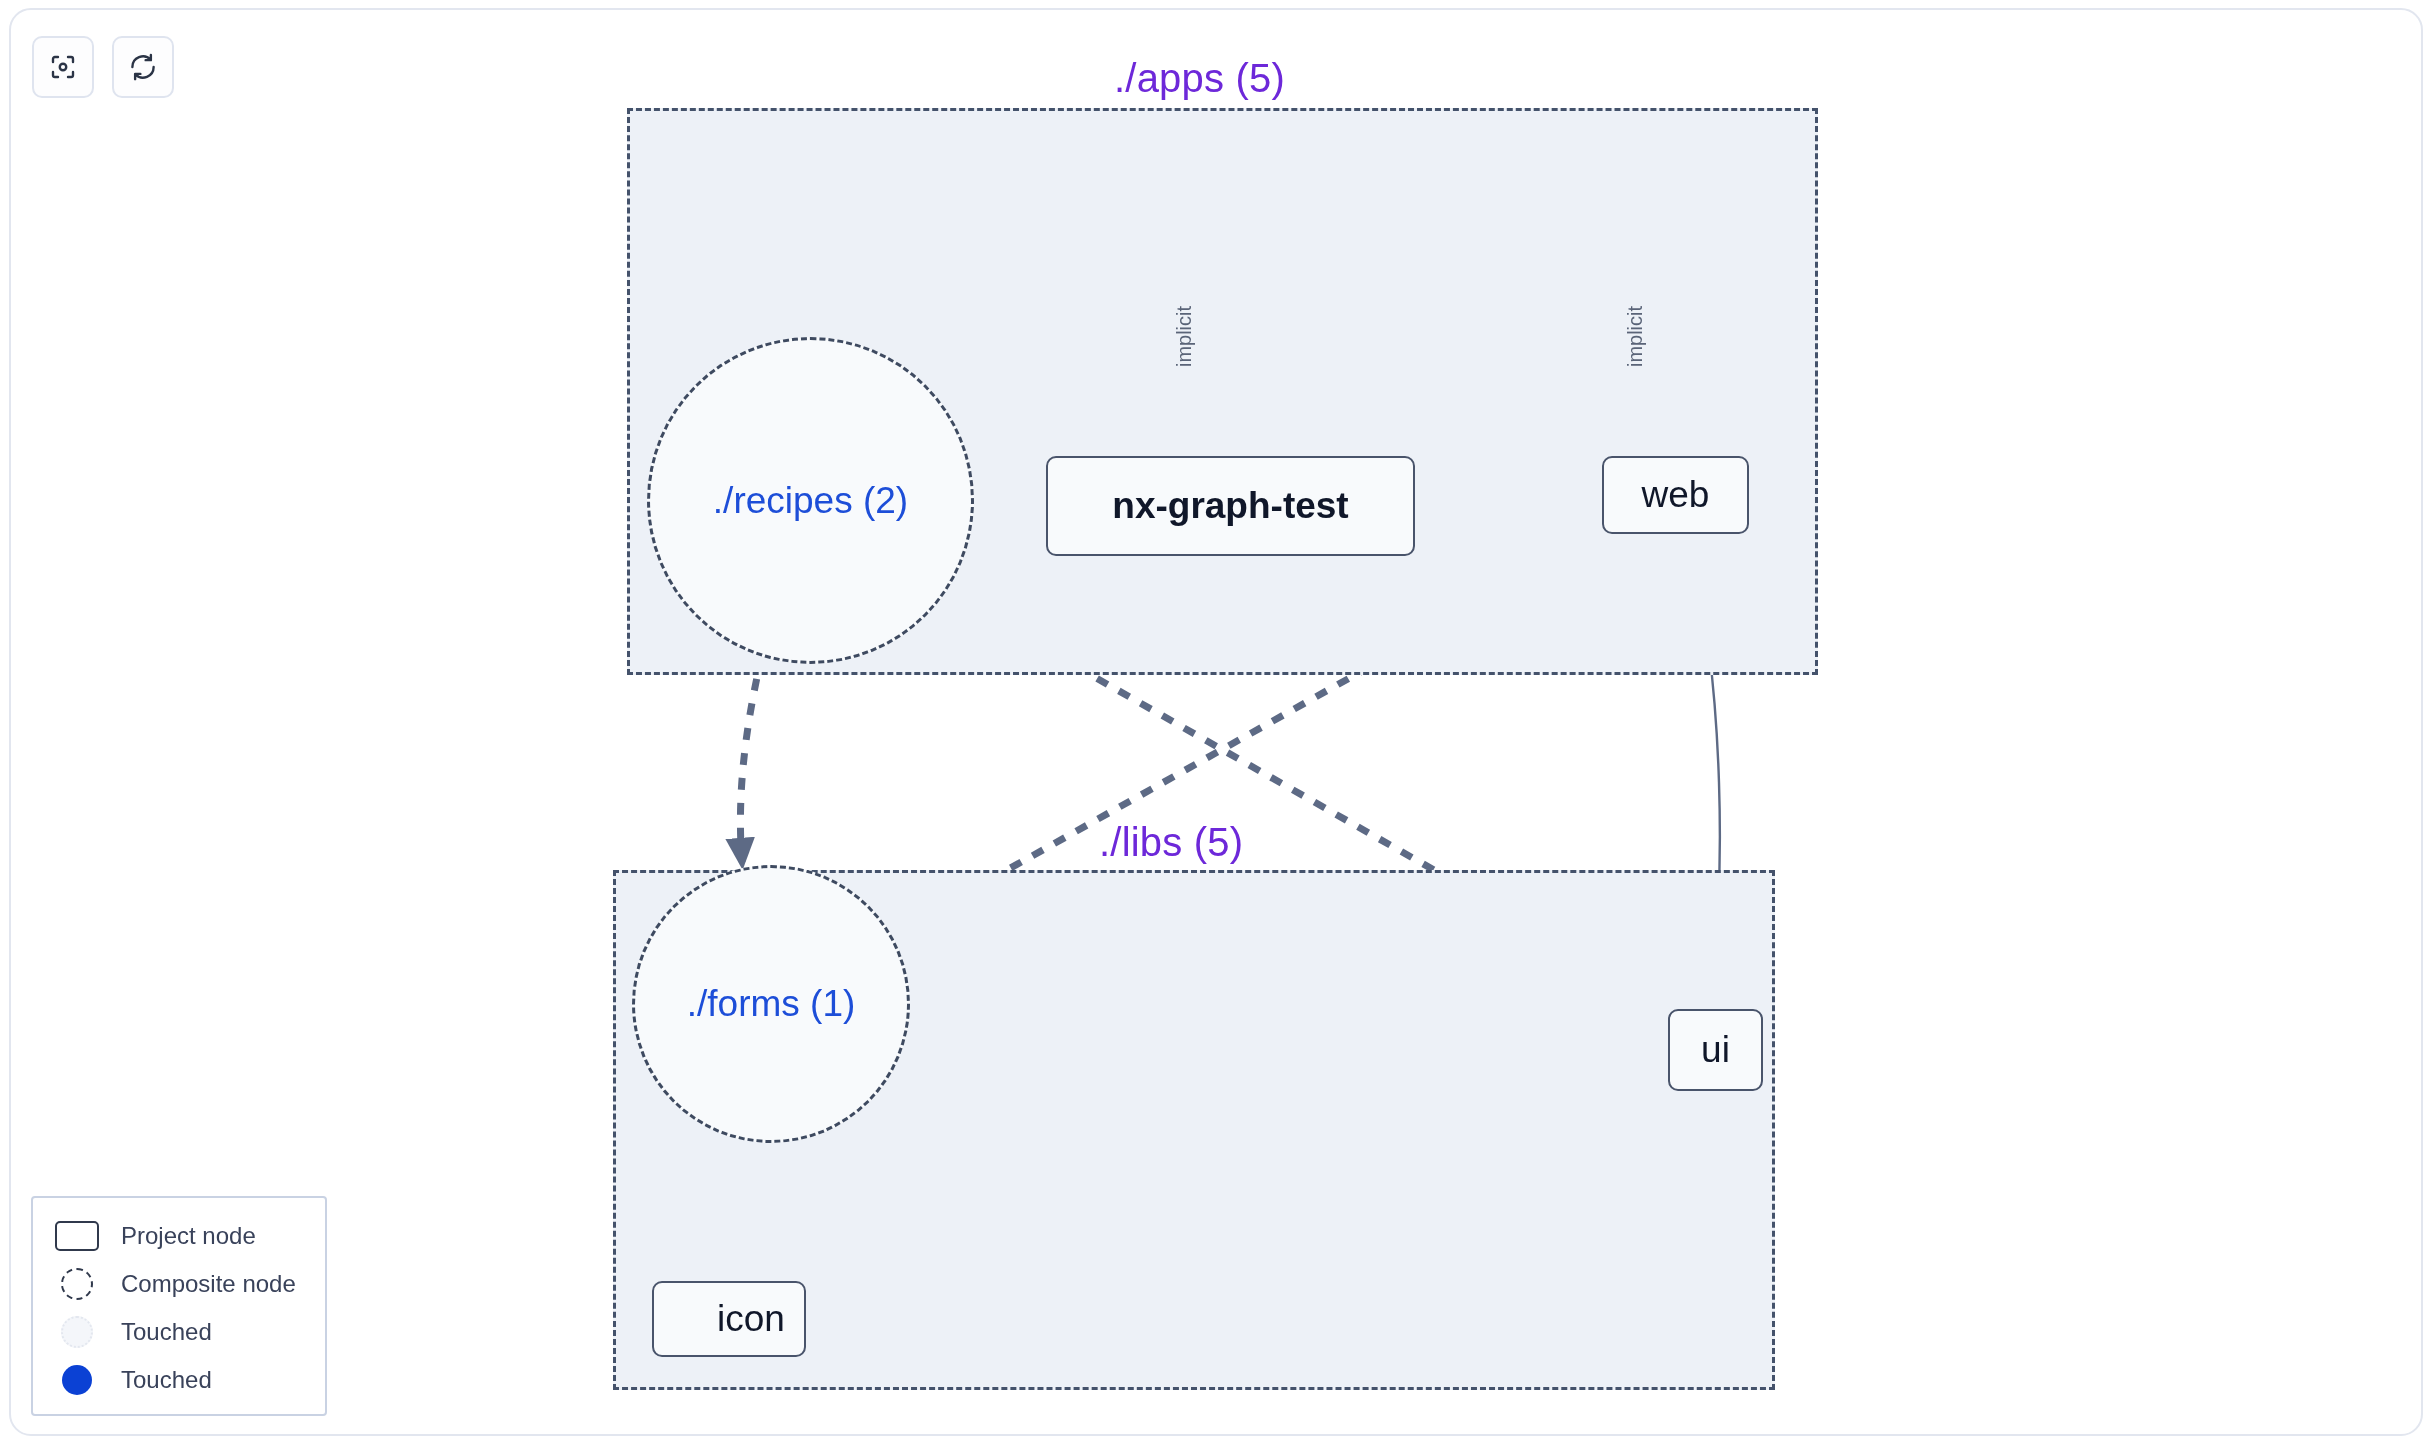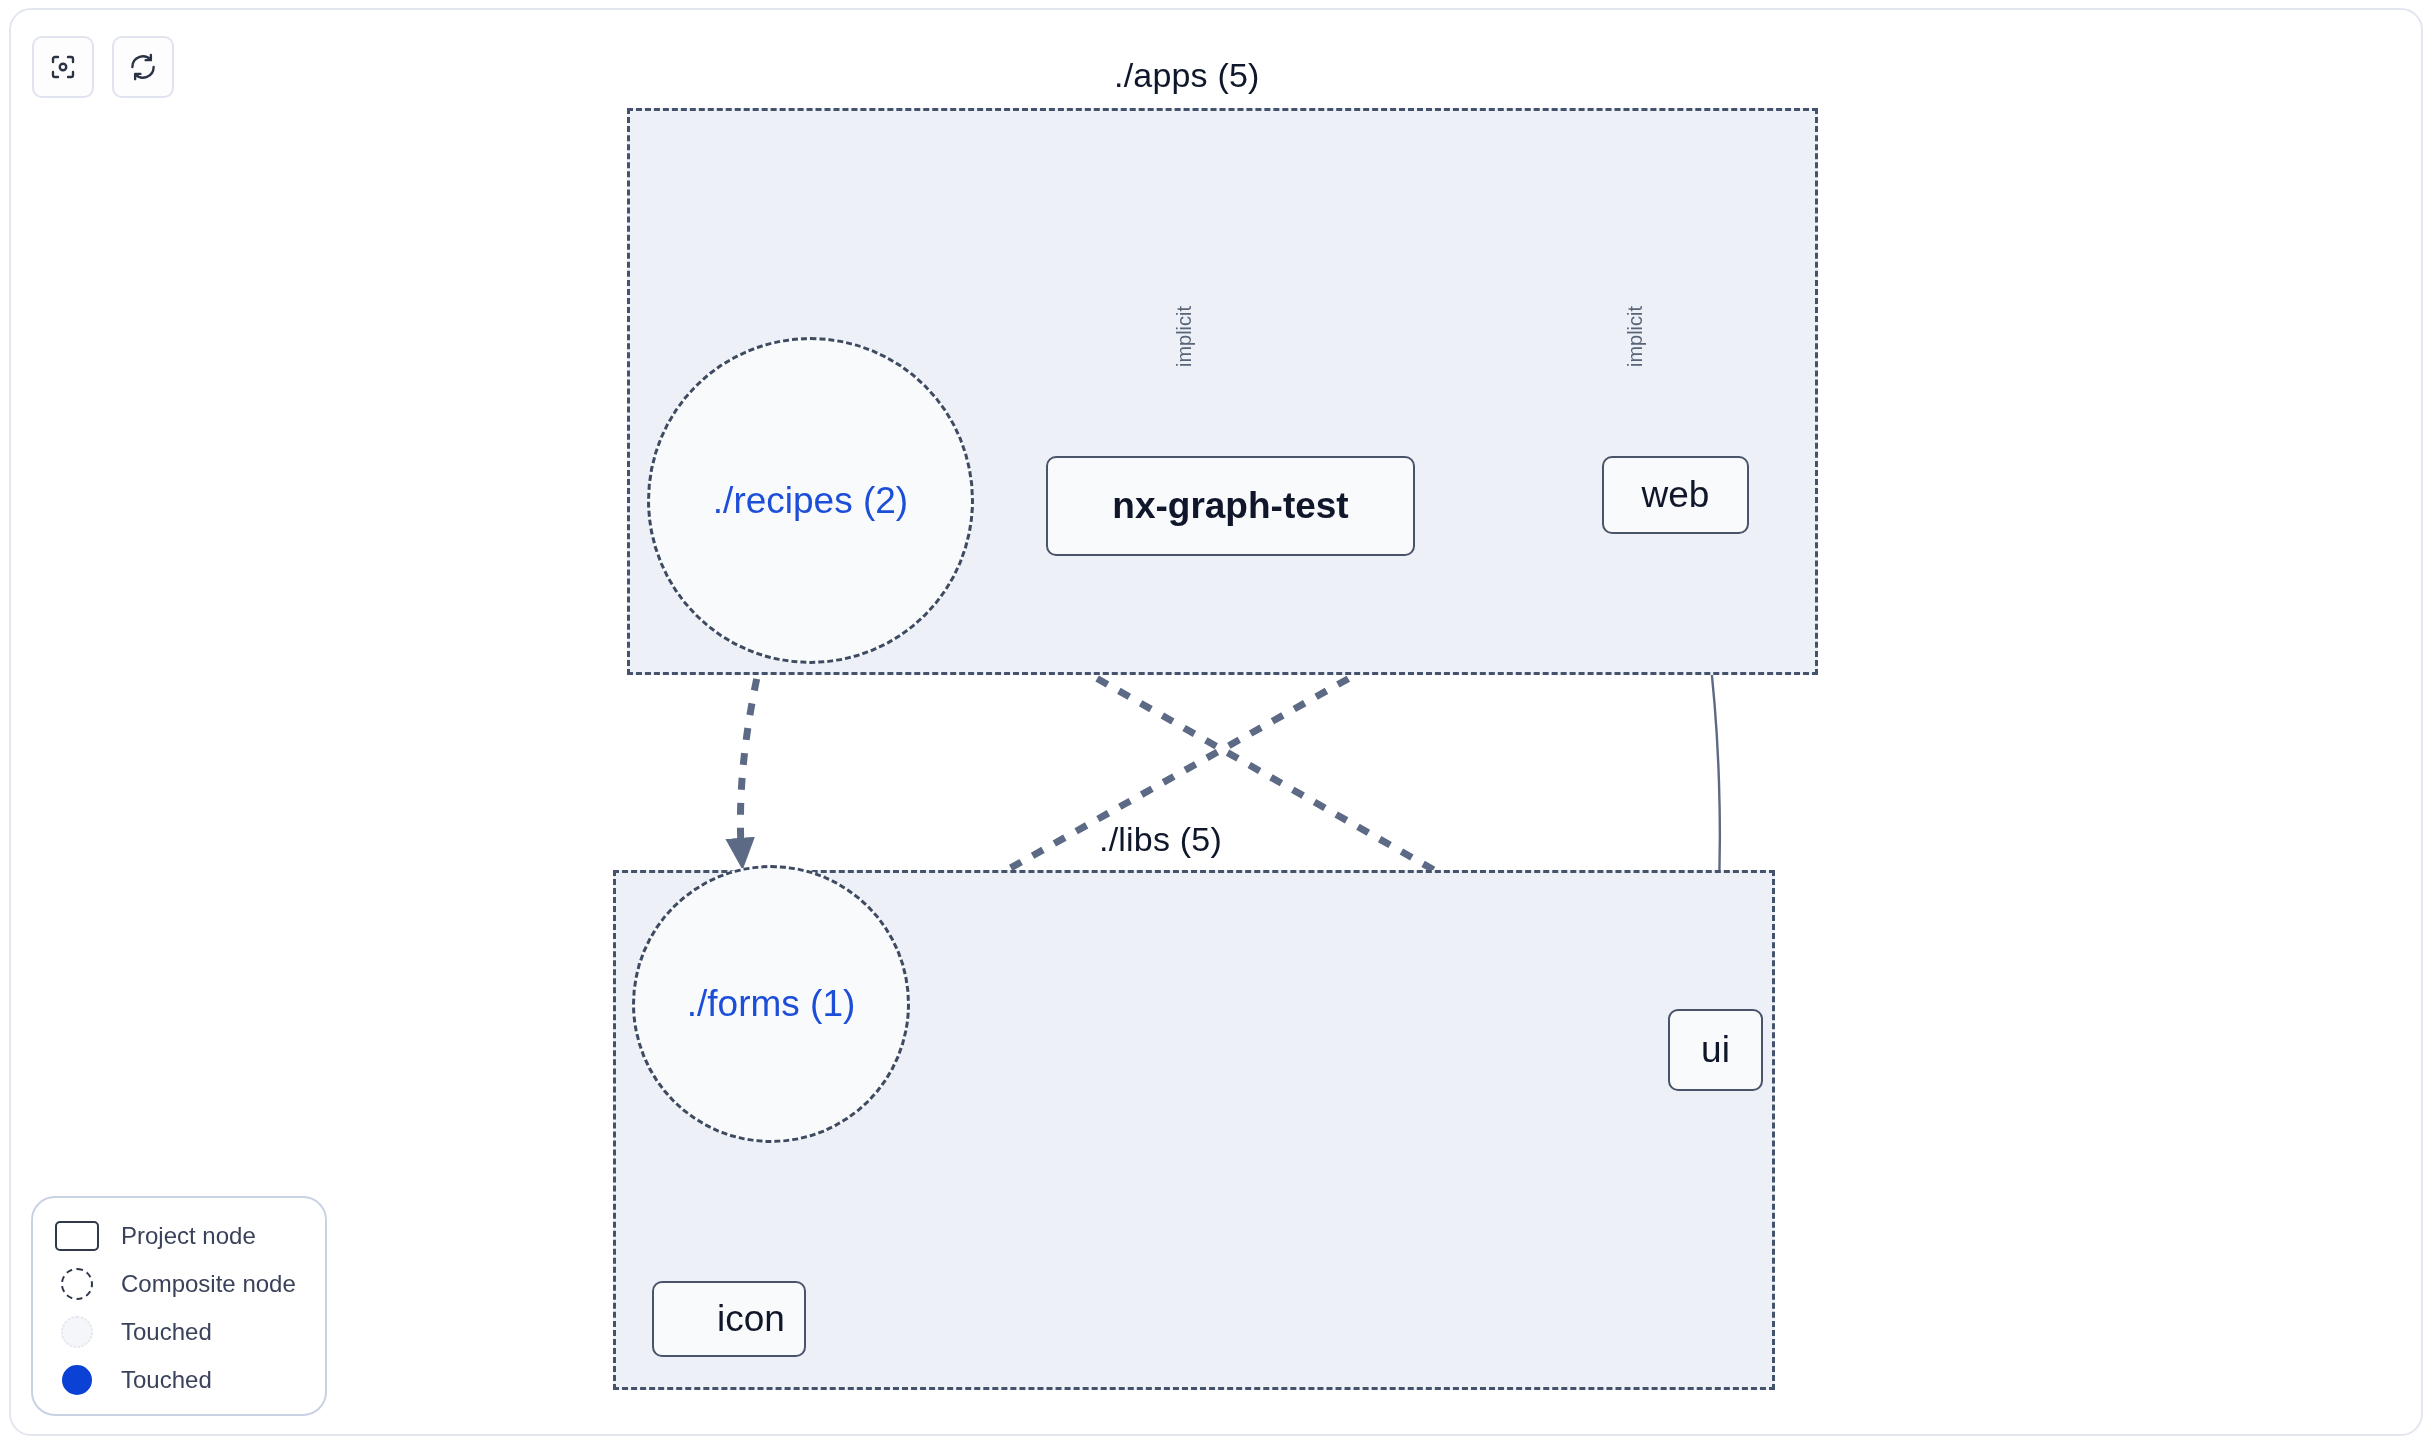--- a/index.html
+++ b/index.html
@@ -67,22 +67,22 @@
   
   .group-box {
     position: absolute;
     border: 3px dashed #44526b;
     background: #edf1f7;
     box-sizing: border-box;
     z-index: 1;
   }
   .group-label {
     position: absolute;
-    font-size: 34px;
-    color: #0f172a;
+    font-size: 40px;
+    color: #6d28d9;
     letter-spacing: 0.2px;
     white-space: nowrap;
     z-index: 6;
     background: transparent;
   }
   
   .node {
     position: absolute;
     border: 2px solid #49546b;
     border-radius: 10px;
@@ -124,21 +124,21 @@
     white-space: nowrap;
   }
   
   .legend {
     position: absolute;
     left: 31px;
     top: 1196px;
     width: 296px;
     height: 220px;
     border: 2px solid #c9d2e3;
-    border-radius: 24px;
+    border-radius: 4px;
     background: #ffffff;
     z-index: 30;
     box-sizing: border-box;
     padding: 14px 0 0 0;
   }
   .legend-row {
     display: flex;
     align-items: center;
     height: 48px;
     padding-left: 22px;

